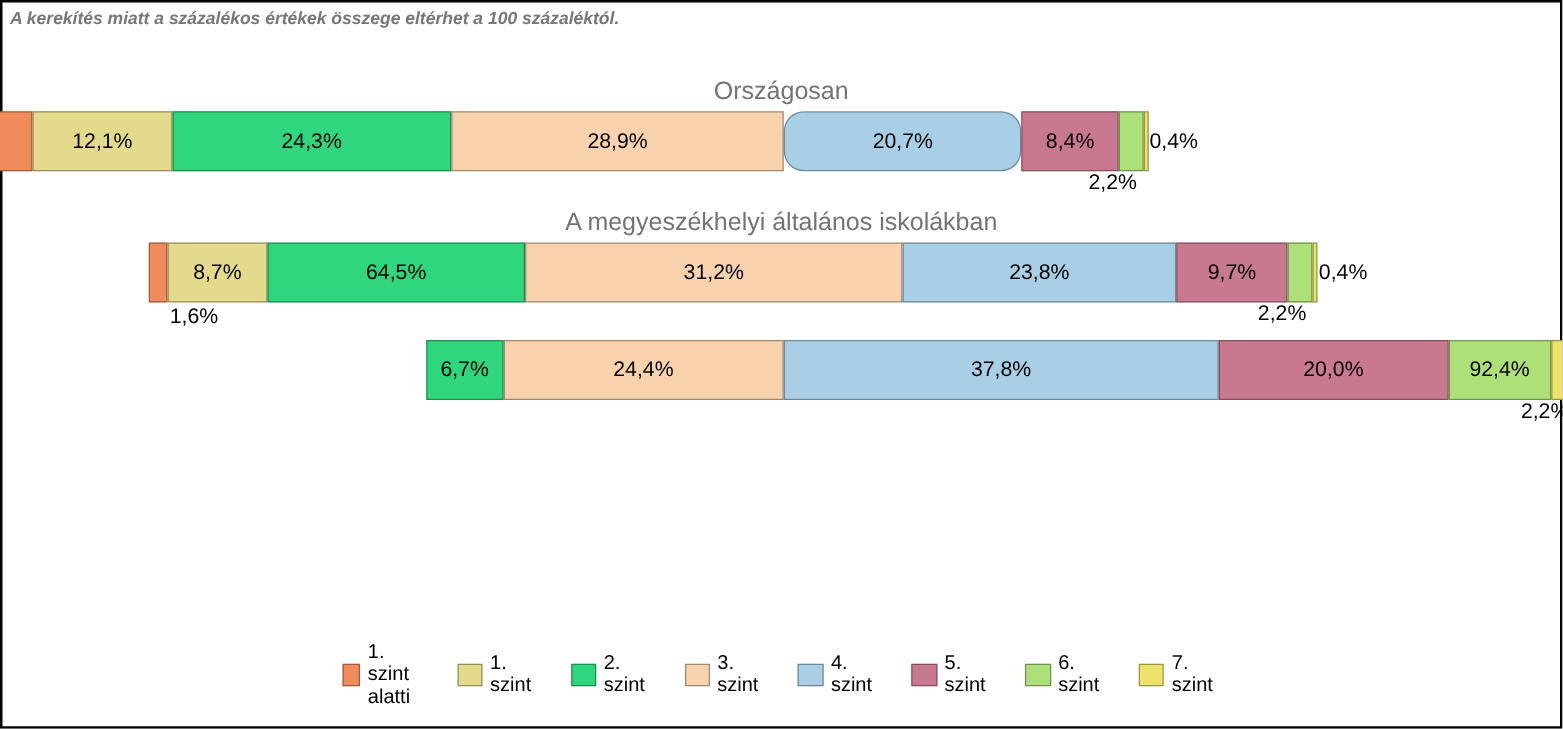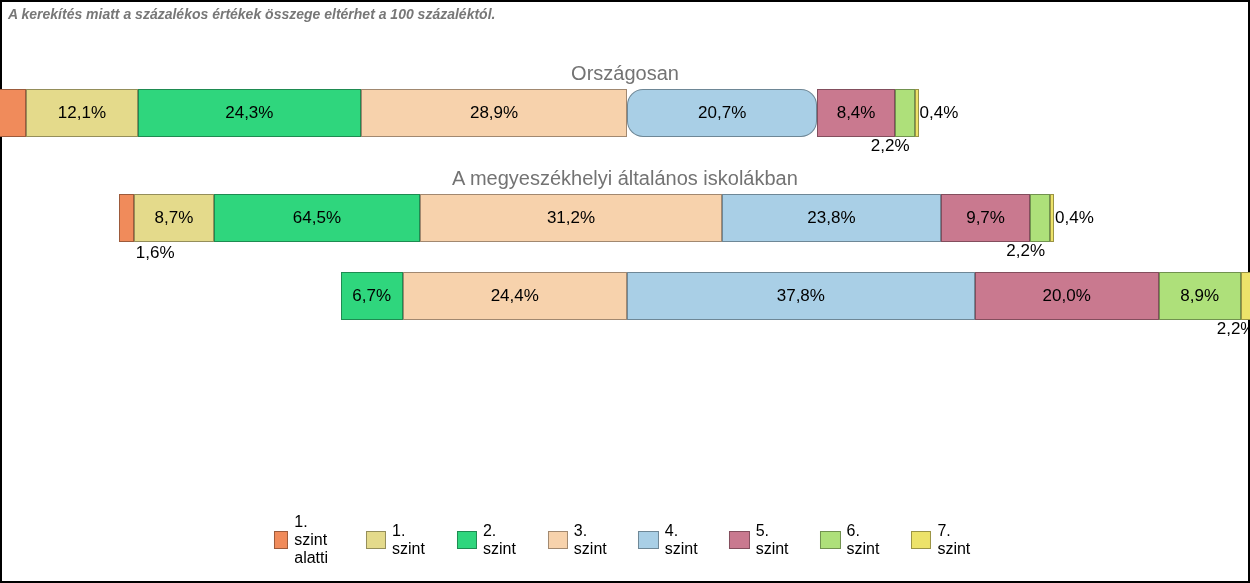--- a/index.html
+++ b/index.html
@@ -181,21 +181,21 @@
             <div class="seg" style="width: 224.48px; background: rgb(247, 210, 172); text-decoration: underline;">
               <div class="seg-label inside">24,4%</div>
             </div>
             <div class="seg" style="width: 347.76px; background: rgb(169, 207, 230);">
               <div class="seg-label inside">37,8%</div>
             </div>
             <div class="seg" style="width: 184px; background: rgb(201, 121, 143);">
               <div class="seg-label inside">20,0%</div>
             </div>
             <div class="seg" style="width: 81.88px; background: rgb(174, 224, 122);">
-              <div class="seg-label inside">8,9%</div>
+              <div class="seg-label inside">92,4%</div>
             </div>
             <div class="seg" style="width: 20.24px; background: rgb(237, 227, 106);">
               <div class="seg-label below-right">2,2%</div>
             </div>
           </div>
         </div>
       </div>
     </div>
   <div class="legend" id="legend">
       <div class="legend-item">

